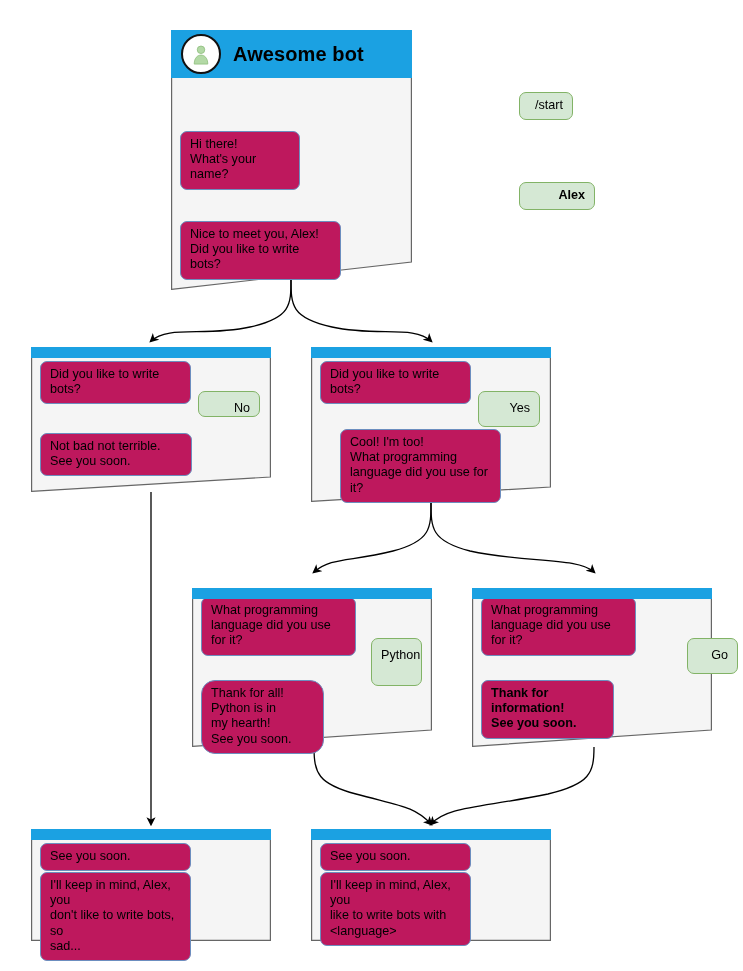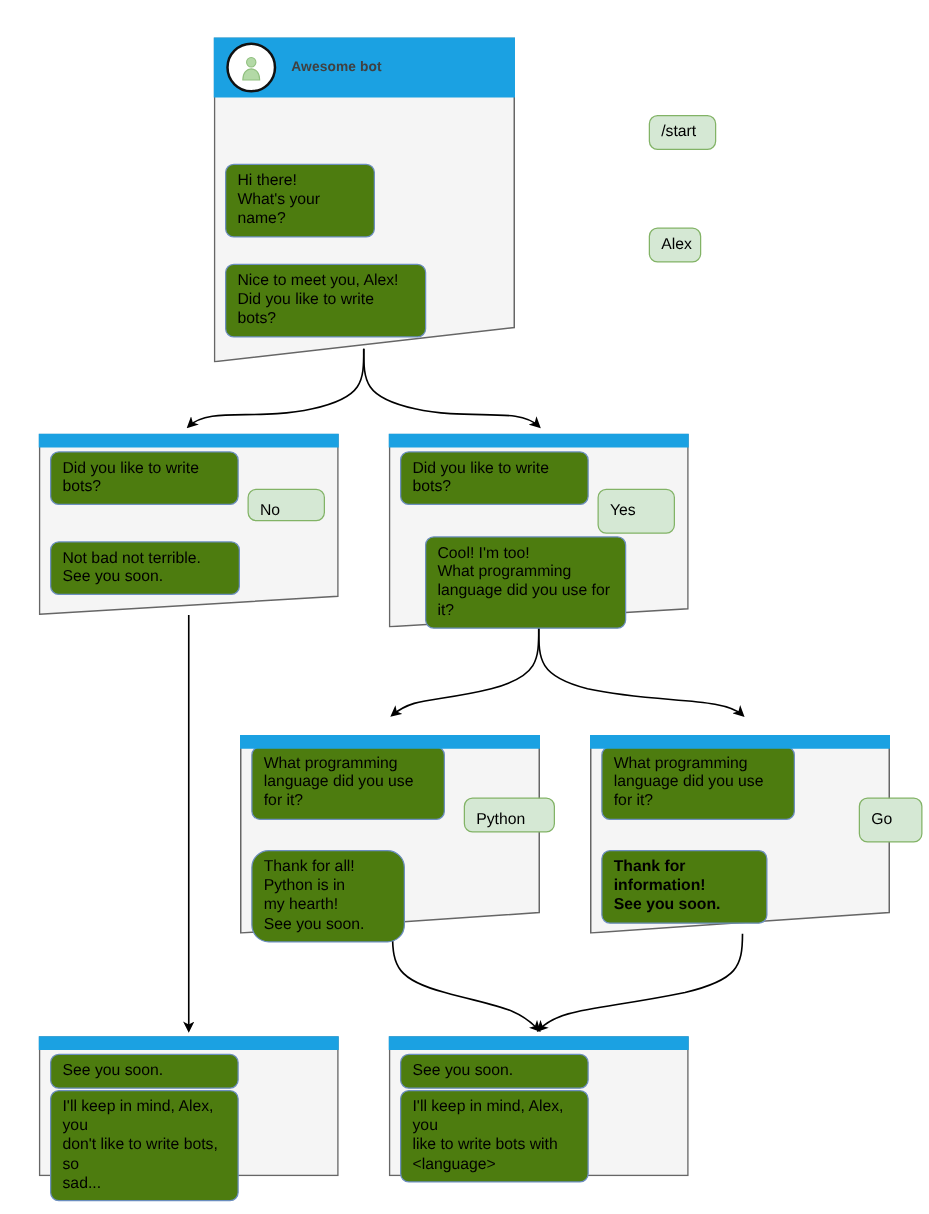--- a/index.html
+++ b/index.html
@@ -34,44 +34,44 @@
   .hdr.big{height:48px;padding-left:10px;}
   .hdr.thin{height:11px;}
 
   .avatar{
     width:36px;height:36px;border-radius:50%;
     background:#ffffff;border:2px solid #111111;
     display:flex;align-items:center;justify-content:center;
     flex:0 0 auto;
   }
   .bot-title{
-    color:#404040;font-size:11px;font-weight:bold;
+    color:#000000;font-size:20px;font-weight:bold;
     margin-left:12px;letter-spacing:.1px;
     white-space:nowrap;
   }
 
   .bubble{
     position:absolute;
     box-sizing:border-box;
     font-size:12.6px;
     line-height:15.2px;
     color:#000000;
     border-radius:7px;
     padding:5px 9px 6px 9px;
     white-space:pre-line;
   }
   .bubble.bot{
-    background:#4d7c0f;
+    background:#be185d;
     border:1px solid #6c8ebf;
     left:10px;
   }
   .bubble.user{
     background:#d5e8d4;
     border:1px solid #82b366;
-    text-align:left;
+    text-align:right;
   }
 </style>
 </head>
 <body>
 
 <div id="stage">
 
   <svg id="edges" viewBox="0 0 743 971" width="743" height="971">
     <defs>
       <marker id="arrow" viewBox="0 0 12 12" refX="9" refY="6" markerWidth="7" markerHeight="7" orient="auto-start-reverse">
@@ -105,22 +105,22 @@
           <circle cx="12" cy="7.4" r="4.1" fill="#b3d9a6" stroke="#8fbf7e" stroke-width="0.9"></circle>
           <path d="M4.6,23 C4.6,16.4 8.2,13.2 12,13.2 C15.8,13.2 19.4,16.4 19.4,23 Z" fill="#b3d9a6" stroke="#8fbf7e" stroke-width="0.9"></path>
         </svg>
       </span>
       <span class="bot-title">Awesome bot</span>
     </div>
 
     <div class="bubble user" style="left:348px;top:62px;width:54px;">/start</div>
     <div class="bubble bot" style="left:9px;top:101px;width:120px;">Hi there!
 What's your name?</div>
-    <div class="bubble user" style="left:348px;top:152px;width:42px;">Alex</div>
-    <div class="bubble bot" style="left:9px;top:181px;width:161px;">Nice to meet you, Alex!
+    <div class="bubble user" style="left:348px;top:152px;width:76px;font-weight:bold;">Alex</div>
+    <div class="bubble bot" style="left:9px;top:191px;width:161px;">Nice to meet you, Alex!
 Did you like to write bots?</div>
   </div>
 
   <div class="card" style="left:31px;top:347px;width:240px;height:145px;">
     <svg class="shell" viewBox="0 0 240 145" preserveAspectRatio="none">
       <polygon points="0.6,0.6 239.4,0.6 239.4,130 0.6,144.4" fill="#f5f5f5" stroke="#666666" stroke-width="1.2"></polygon>
     </svg>
     <div class="hdr thin"></div>
 
     <div class="bubble bot" style="left:9px;top:14px;width:151px;">Did you like to write bots?</div>
@@ -144,21 +144,21 @@
 
   <div class="card" style="left:192px;top:588px;width:240px;height:159px;">
     <svg class="shell" viewBox="0 0 240 159" preserveAspectRatio="none">
       <polygon points="0.6,0.6 239.4,0.6 239.4,142 0.6,158.4" fill="#f5f5f5" stroke="#666666" stroke-width="1.2"></polygon>
     </svg>
     <div class="hdr thin"></div>
 
     <div class="bubble bot" style="left:9px;top:9px;width:155px;">What programming
 language did you use for it?</div>
 
-    <div class="bubble user" style="left:179px;top:50px;width:73px;padding-top:9px;padding-bottom:2px;">Python</div>
+    <div class="bubble user" style="left:179px;top:50px;width:51px;padding-top:9px;padding-bottom:22px;">Python</div>
     <div class="bubble bot" style="left:9px;top:92px;width:123px;border-radius:14px;">Thank for all! Python is in
 my hearth!
 See you soon.</div>
   </div>
 
   <div class="card" style="left:472px;top:588px;width:240px;height:159px;">
     <svg class="shell" viewBox="0 0 240 159" preserveAspectRatio="none">
       <polygon points="0.6,0.6 239.4,0.6 239.4,142 0.6,158.4" fill="#f5f5f5" stroke="#666666" stroke-width="1.2"></polygon>
     </svg>
     <div class="hdr thin"></div>

